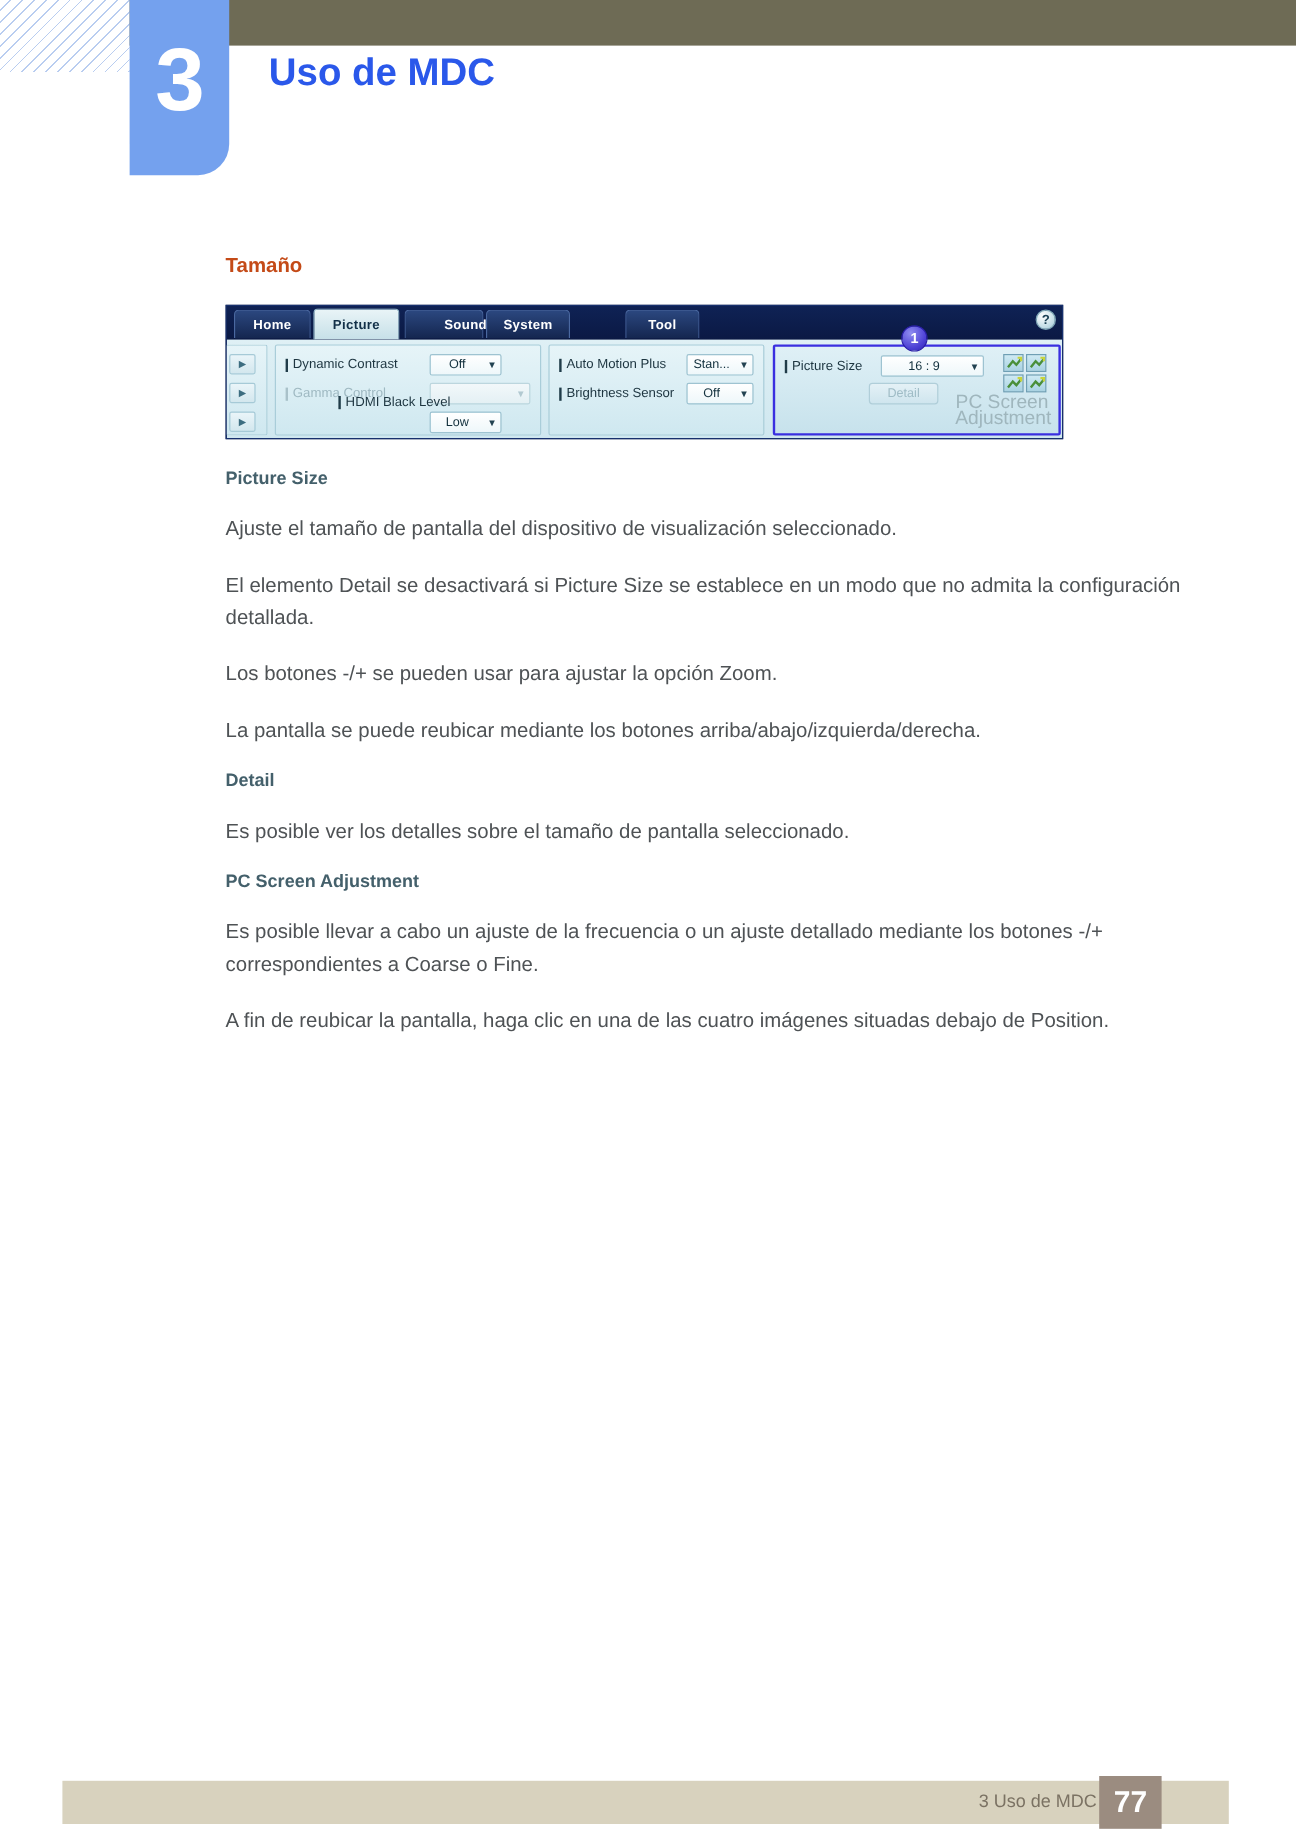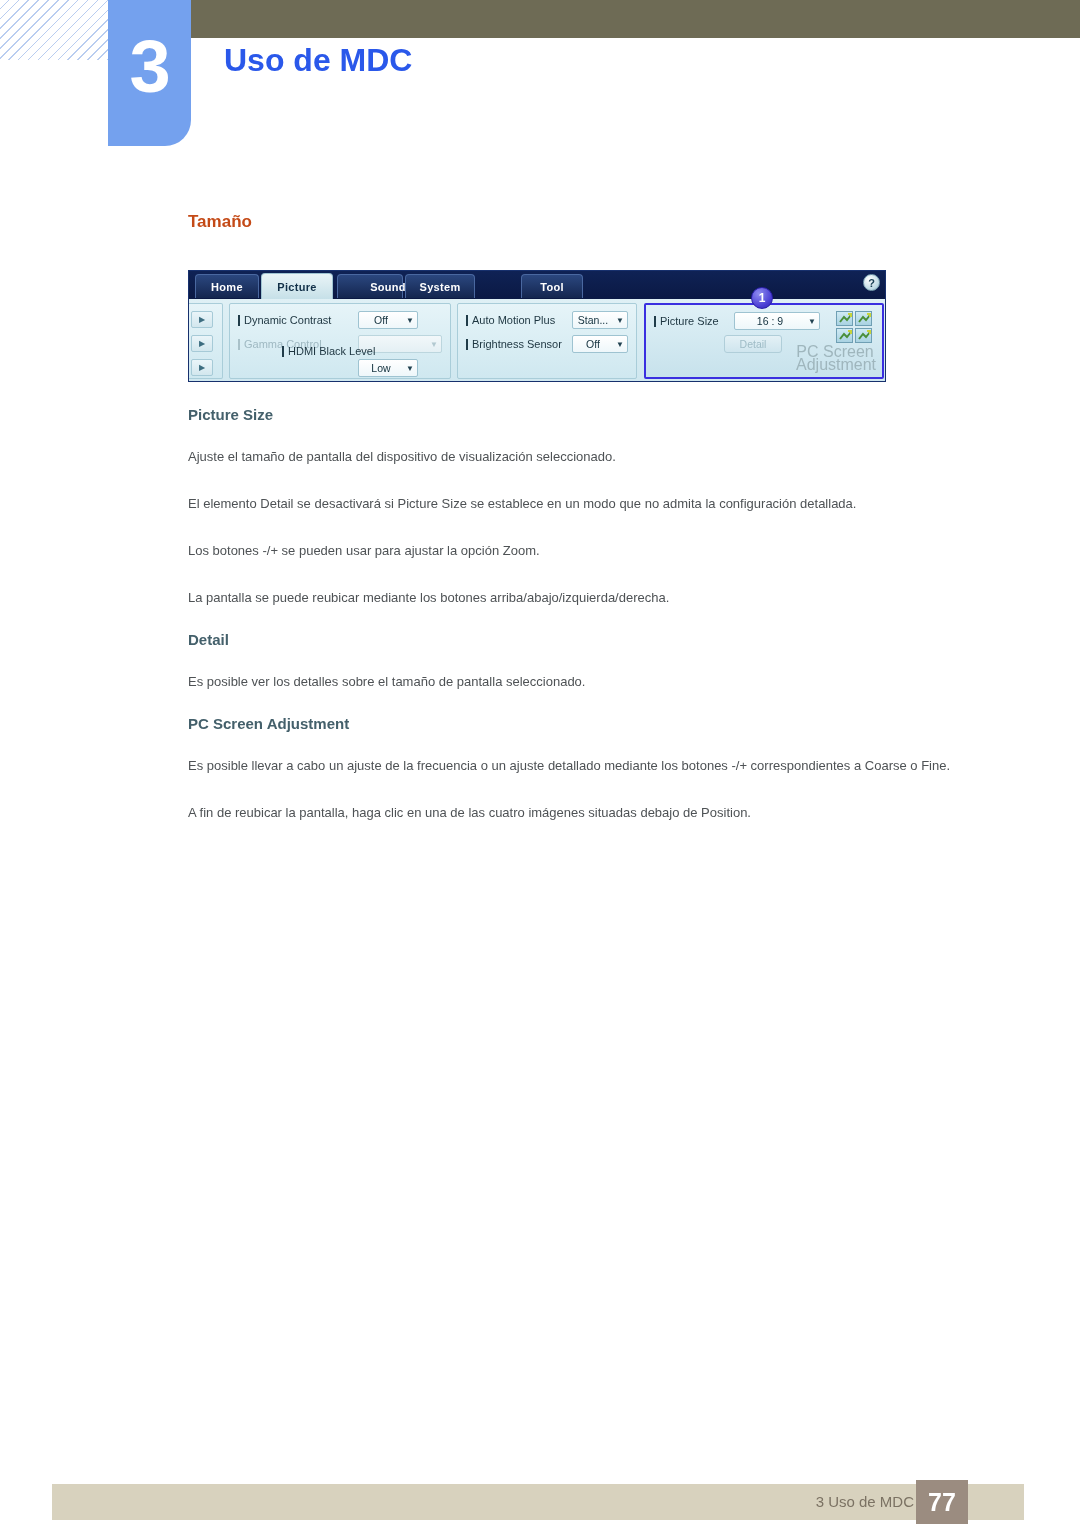--- a/index.html
+++ b/index.html
@@ -35,28 +35,28 @@
   .chap-title {
     position:absolute; left:224px; top:42px;
     font-size:32px; font-weight:bold; color:#2a58ea;
     letter-spacing:0px;
   }
 
   
   .content { position:absolute; left:188px; top:212px; width:830px; }
   .section-title {
     color:#c44a17; font-size:17px; font-weight:bold;
-    margin:0 0 38px 0;
+    margin:0 0 22px 0;
   }
   .sub-head {
     color:#44606b; font-size:15px; font-weight:bold;
     margin:0 0 20px 0;
   }
   .para {
-    color:#4e5255; font-size:13px; line-height:27px;
+    color:#4e5255; font-size:17px; line-height:27px;
     margin:0 17px 20px 0;
   }
 
   
   .mdc {
     position:relative; width:698px; height:112px;
     margin:0 0 24px 0;
     background:#0b1b44;
     border:1px solid #17306d;
     overflow:hidden;

